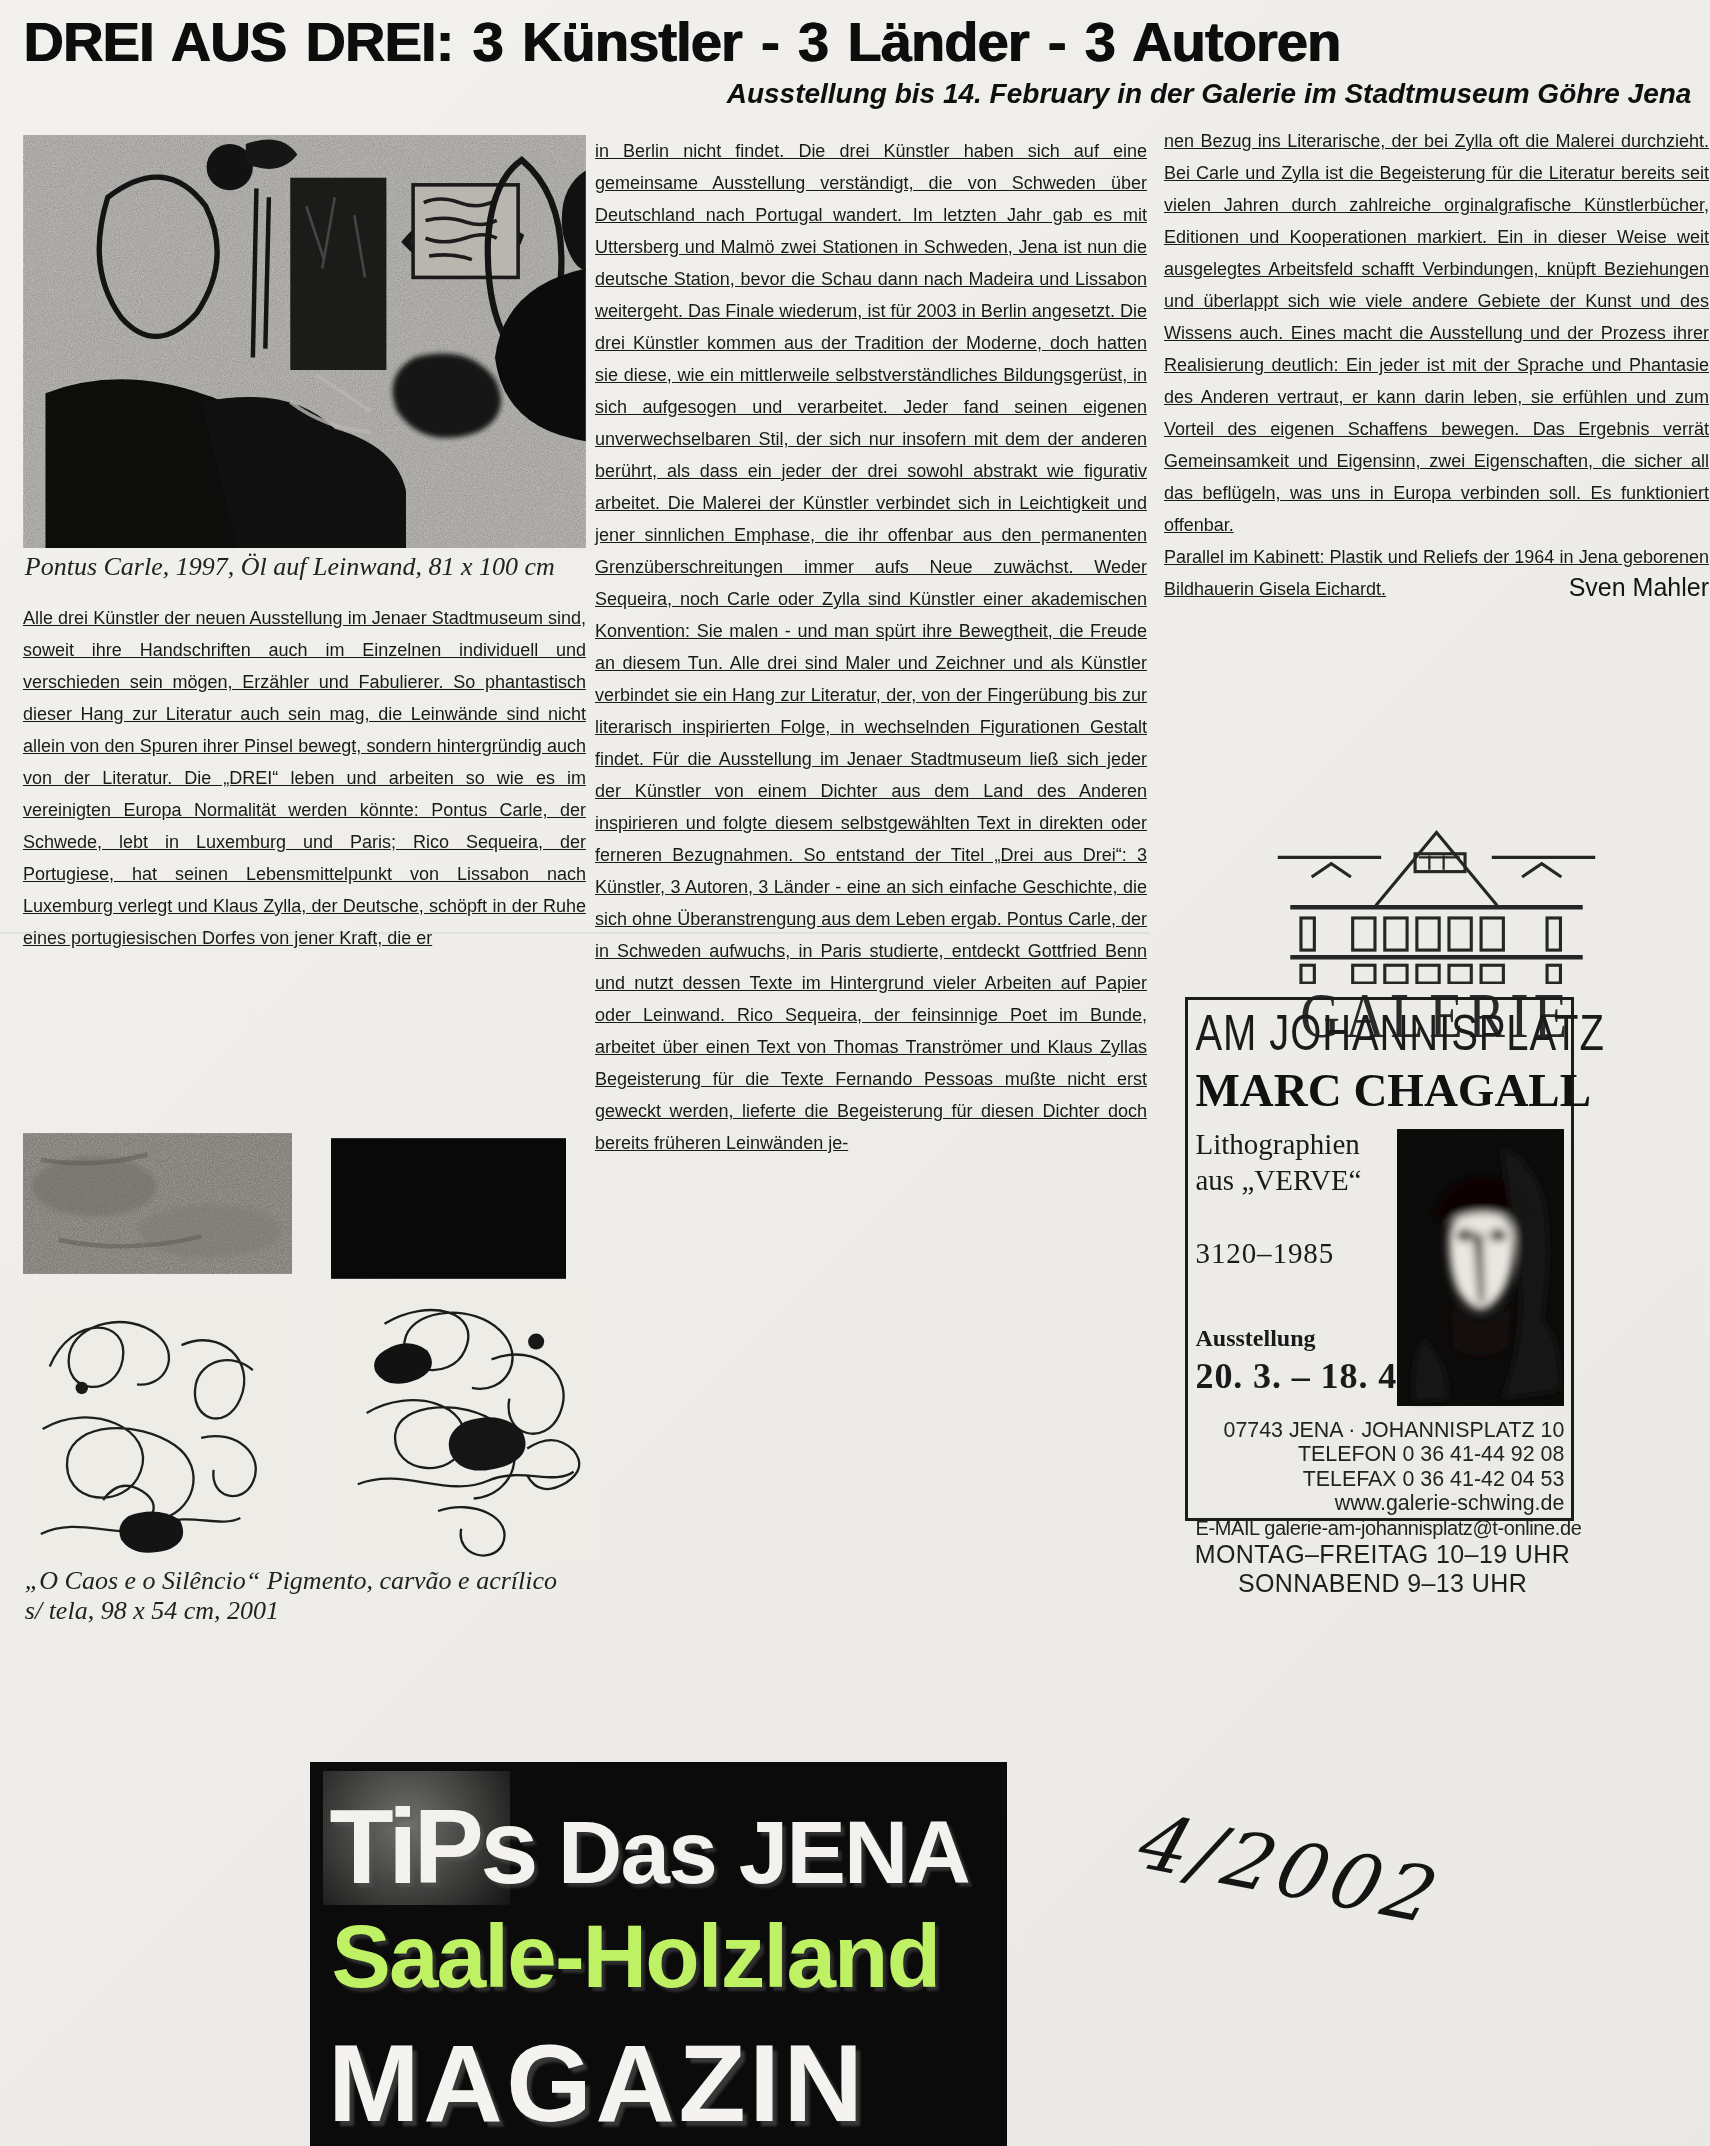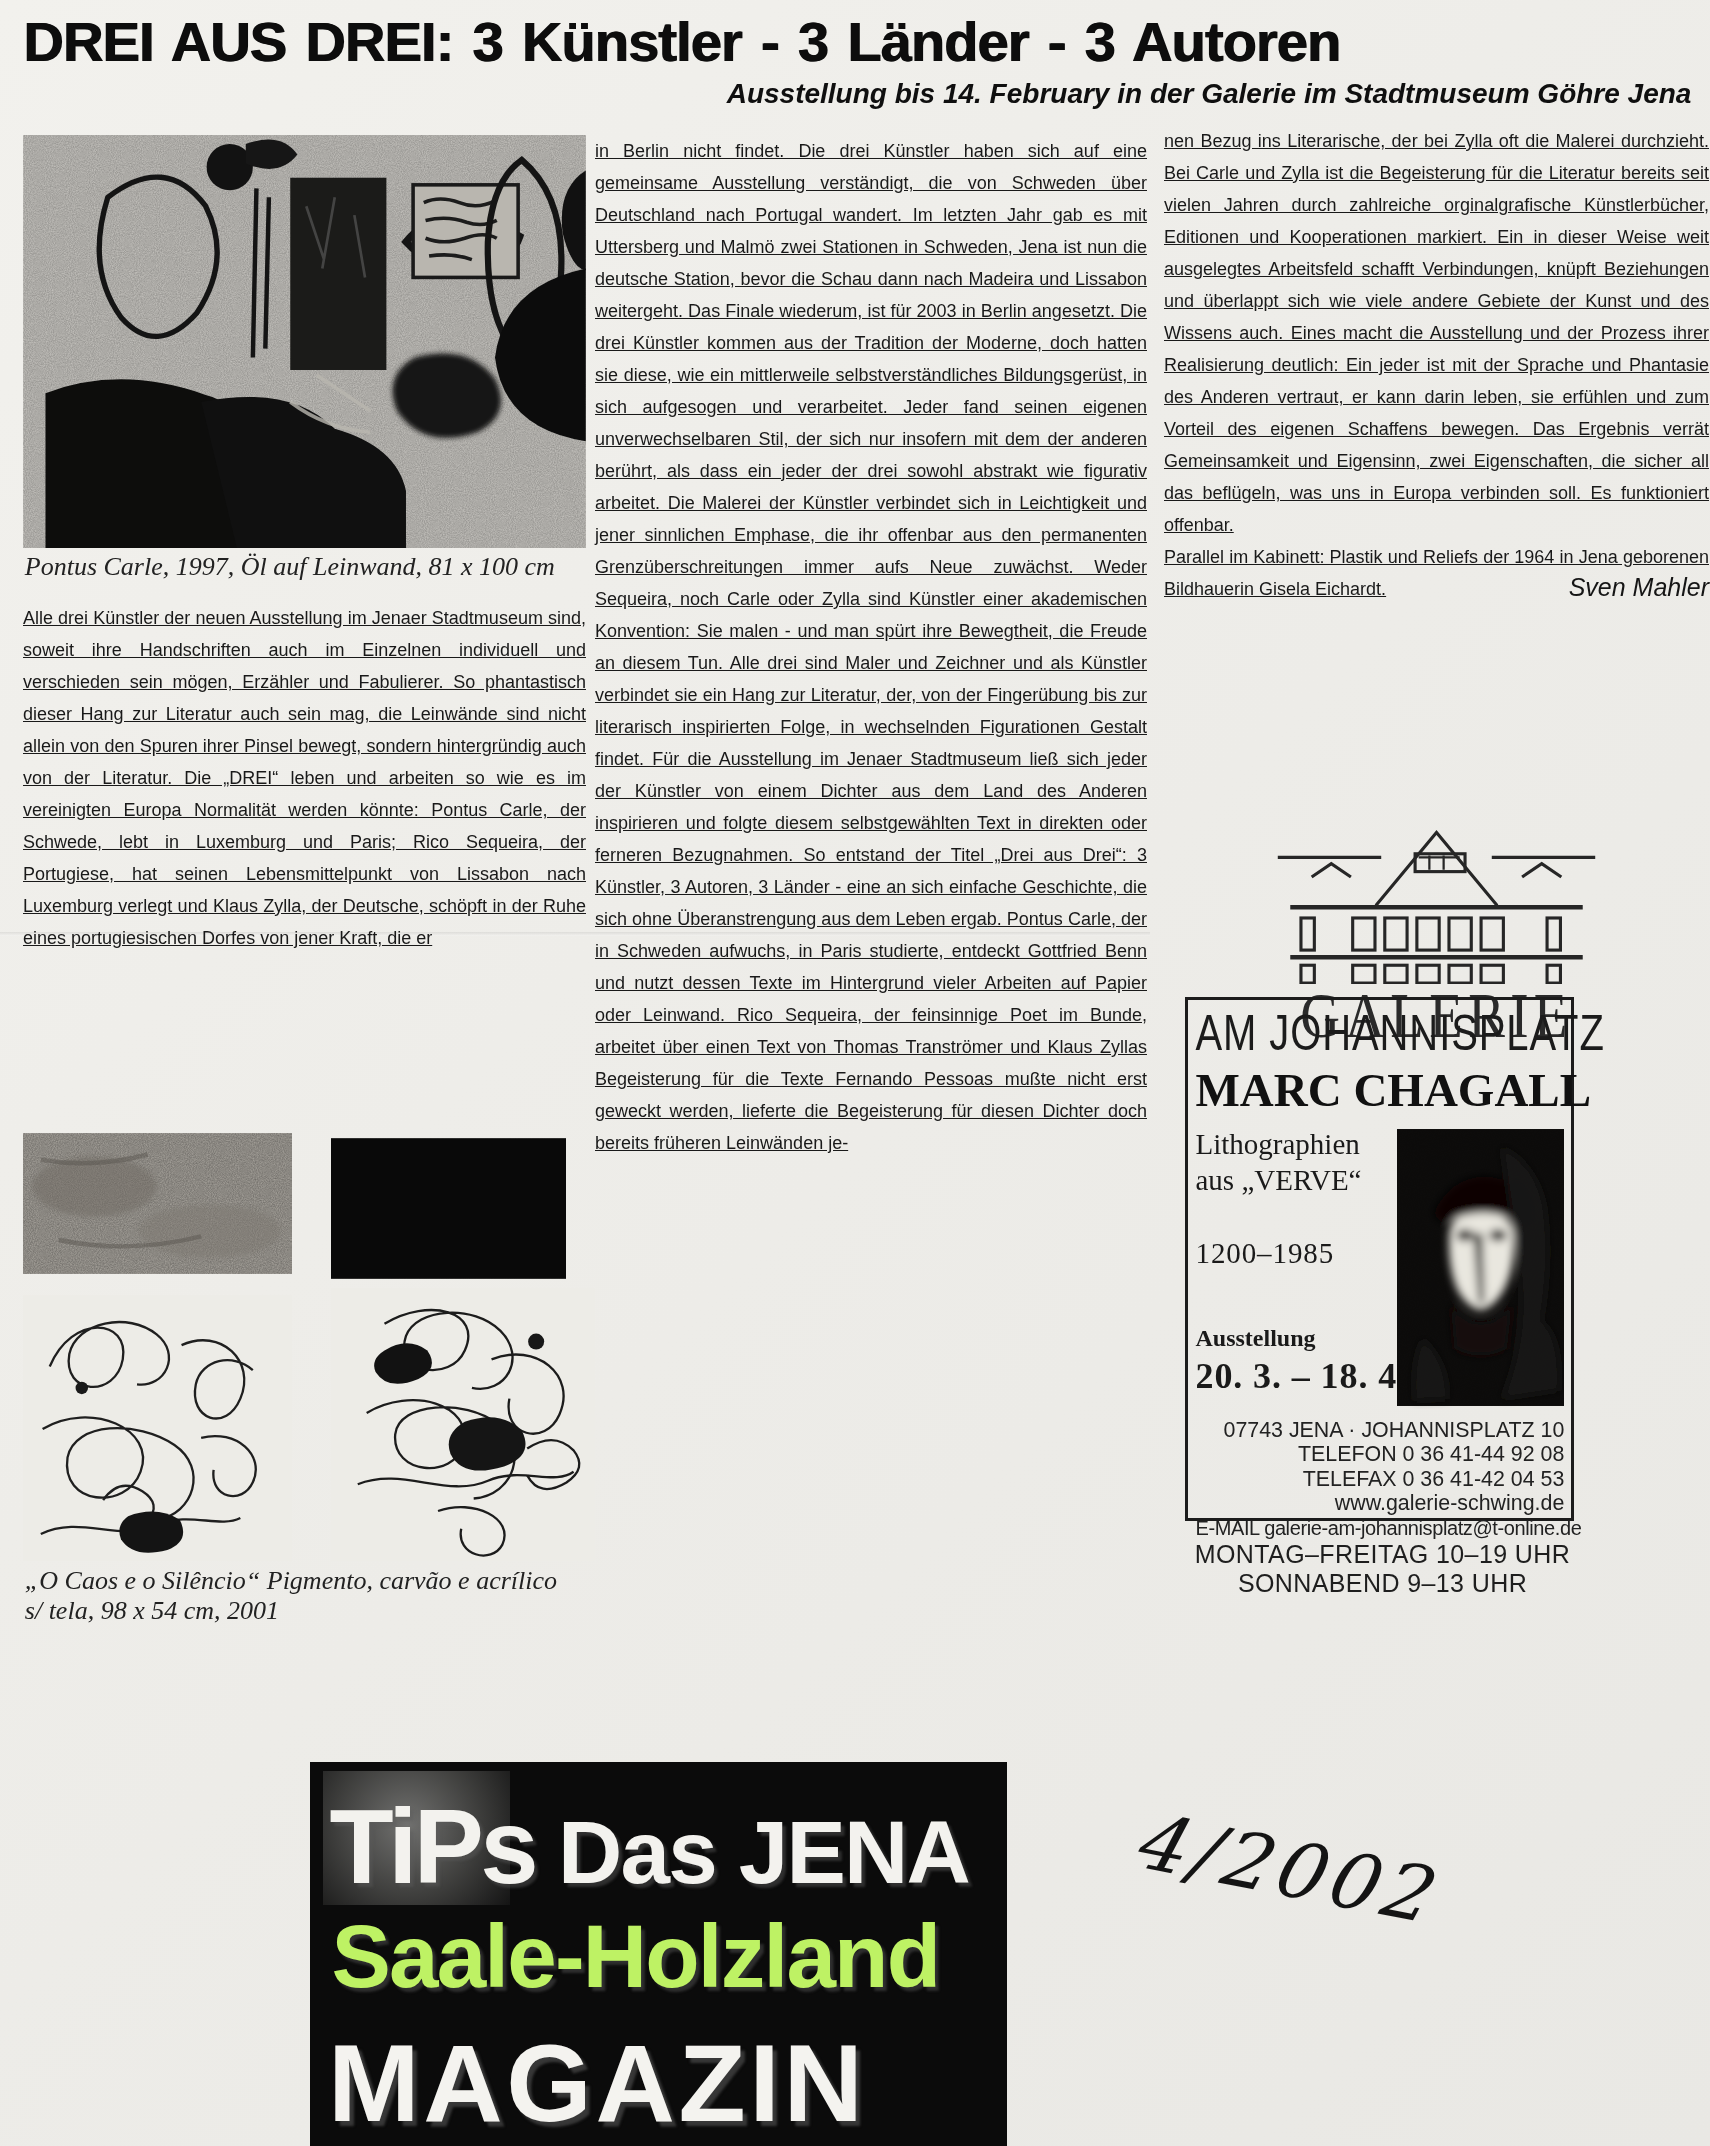--- a/index.html
+++ b/index.html
@@ -16,21 +16,21 @@
   .subhead{position:absolute;right:19.6px;top:78px;font-size:28px;font-weight:bold;font-style:italic;
            color:#0f0f0f;white-space:nowrap;}
   
   .col{position:absolute;}
   .col1{left:23px;top:135px;width:563px;height:1515px;}
   .col2{left:595px;top:135px;width:552px;}
   .col3{left:1164px;top:125px;width:545px;height:1515px;}
   .bodytext{font-size:18px;line-height:32px;text-align:justify;color:#191919;margin:0;text-decoration:underline;}
   .cap{font-family:"Liberation Serif",serif;font-style:italic;font-size:26px;color:#222;line-height:30px;}
   .abs{position:absolute;}
-  .byline{text-align:right;font-style:italic;font-size:25px;margin-top:-32px;}
+  .byline{text-align:right;font-size:25px;margin-top:-32px;}
   
   .logoblock{position:absolute;left:0;top:702px;width:545px;text-align:center;}
   .galerie-word{font-family:"Liberation Serif",serif;font-size:55px;letter-spacing:5.3px;color:#2a2a2a;
                 transform:scaleY(1.15);transform-origin:top center;margin-top:-5.3px;}
   .adbox{position:absolute;left:21.4px;top:872px;width:389px;height:524px;border:3.6px solid #1c1c1c;
          background:transparent;box-sizing:border-box;padding:5.3px 7.1px 0 7.1px;}
   .ad-name{font-size:40px;letter-spacing:0.9px;text-align:center;color:#1b1b1b;
            font-family:"Liberation Sans",sans-serif;transform:scaleY(1.25);transform-origin:top center;white-space:nowrap;}
   .ad-artist{font-family:"Liberation Serif",serif;font-weight:bold;font-size:47px;text-align:center;
              letter-spacing:0px;color:#111;margin-top:12.5px;white-space:nowrap;}
@@ -211,21 +211,21 @@
 
     <div class="adbox">
       <div class="ad-name">AM JOHANNISPLATZ</div>
       <div class="ad-artist">MARC CHAGALL</div>
       <div class="ad-row">
         <div class="ad-left">
           <div class="ad-sub">
             <div>Lithographien</div>
             <div>aus „VERVE“</div>
           </div>
-          <div class="ad-years">1200–1985</div>
+          <div class="ad-years">3120–1985</div>
           <div class="ad-ausst">Ausstellung</div>
           <div class="ad-dates">20. 3. – 18. 4.</div>
         </div>
         <svg class="ad-portrait" width="171" height="283" viewBox="0 0 192 318">
           <defs>
               <filter id="blur5">
                 <feGaussianBlur stdDeviation="5"></feGaussianBlur>
               </filter>
             </defs>
           <rect width="192" height="318" fill="#0e0d0c"></rect>

